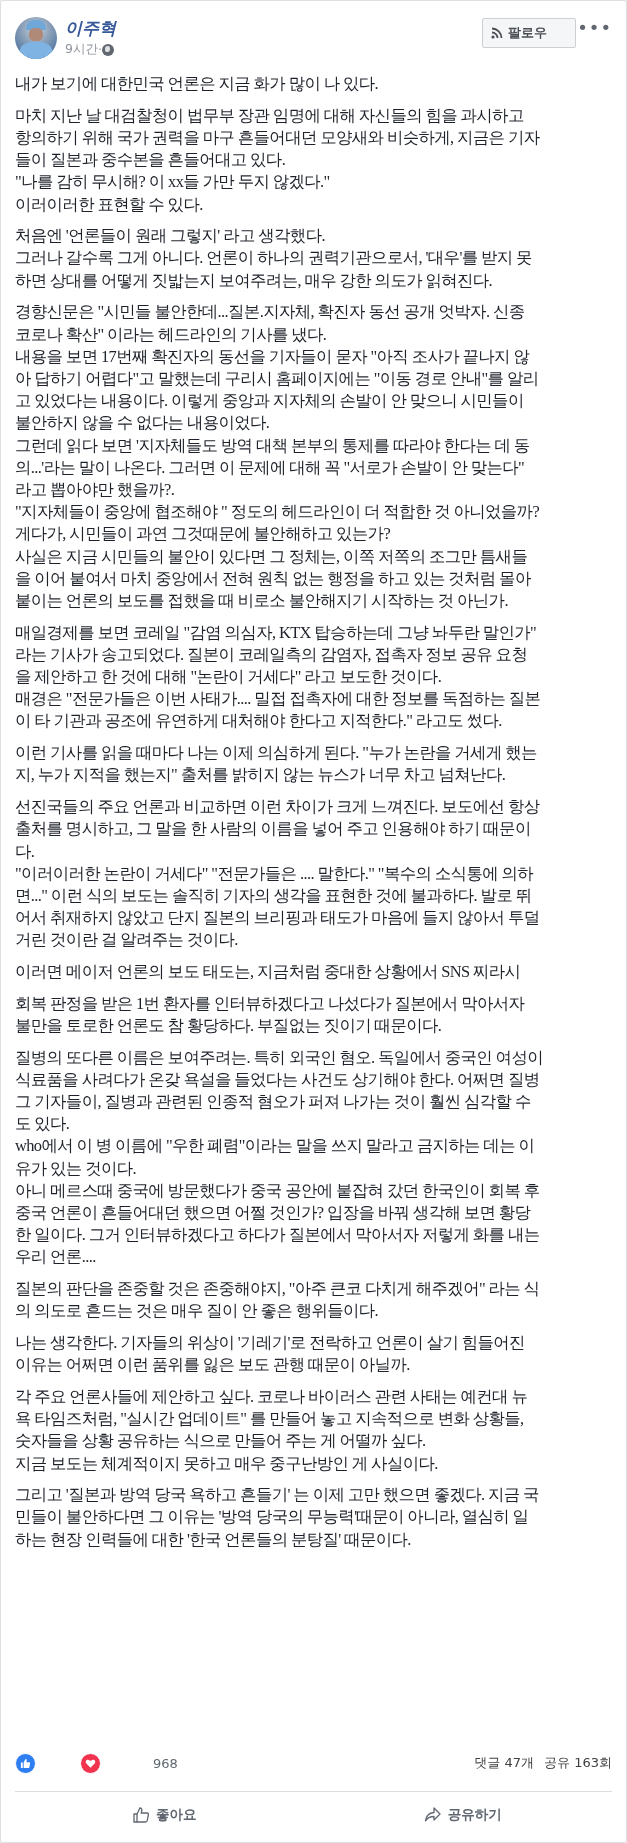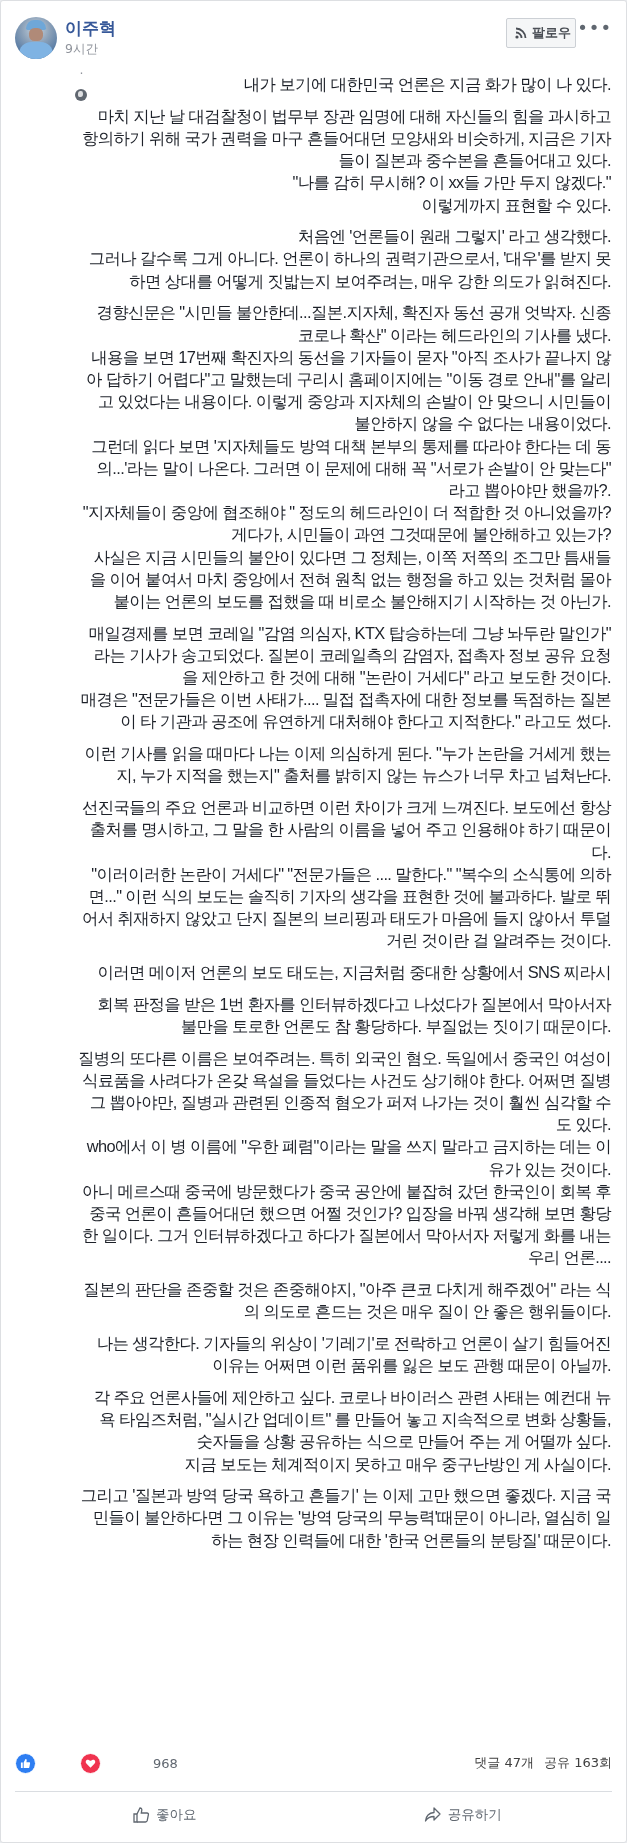--- a/index.html
+++ b/index.html
@@ -13,50 +13,51 @@
     position: absolute; left: 0; top: 2px; width: 42px; height: 42px; border-radius: 50%;
     background: radial-gradient(circle at 50% 30%, #c9d4de 0%, #8aa0b8 40%, #5d7fa6 70%, #3f5f86 100%);
     overflow: hidden;
   }
   .avatar .cap { position:absolute; left:11px; top:3px; width:20px; height:10px; border-radius:10px 10px 2px 2px; background:#6fa7d8; }
   .avatar .face { position:absolute; left:14px; top:11px; width:14px; height:13px; border-radius:40%; background:#b08a78; }
   .avatar .body { position:absolute; left:4px; top:25px; width:34px; height:22px; border-radius:12px 12px 0 0; background:#7fb3e3; }
   .name {
     position: absolute; left: 50px; top: 2px; font-size: 17px; font-weight: bold; color: #365899;
     font-family: "DejaVu Sans", sans-serif;
-  }
-  .meta { position: absolute; left: 50px; top: 26px; font-size: 12.5px; color: #90949c; display:flex; align-items:center; gap:8px;flex-direction:column; }
+    font-style: italic;
+  }
+  .meta { position: absolute; left: 50px; top: 26px; font-size: 12.5px; color: #90949c; display:flex; align-items:center; gap:0; }
   .globe { width: 12px; height: 12px; border-radius: 50%; background: #606770; position: relative; display:inline-block; }
   .globe::after { content:""; position:absolute; left:3px; top:2px; width:5px; height:6px; border-radius:50% 40% 50% 30%; background:#fff; opacity:.8; }
   .follow-btn {
-    position: absolute; right: 38px; top: 3px; height: 28px; padding: 0 4px 0 8px;
+    position: absolute; right: 38px; top: 3px; height: 28px; padding: 0 28px 0 8px;
     border: 1px solid #ccd0d5; border-radius: 2px; background: #f5f6f7;
     display: flex; align-items: center; gap: 5px; font-size: 13px; color: #4b4f56; font-weight: bold;
   }
   .rss { width: 12px; height: 12px; position: relative; display:inline-block; }
   .rss svg { width: 12px; height: 12px; display:block; }
   .more { position: absolute; right: 2px; top: 8px; font-size: 18px; color: #606770; letter-spacing: 1px; line-height: 10px; }
   .body-text {
     position: absolute; left: 14px; top: 72px; width: 596px;
     font-size: 16.4px; line-height: 22.2px; color: #1d2129;
-    font-family: Liberation Sans, sans-serif; letter-spacing: -0.6px; text-align: right;
+    font-family: Liberation Serif, serif; letter-spacing: -0.6px;
   }
   .para { margin: 0 0 9.5px 0; }
   .line { display: block; white-space: nowrap; }
   .stats { position: absolute; left: 14px; right: 14px; top: 1748px; height: 28px; display: flex; align-items: center; }
   .reactions { display: flex; align-items: center; gap: 48px; }
   .react { width: 19px; height: 19px; border-radius: 50%; display:flex; align-items:center; justify-content:center; border: 1.5px solid #fff; }
   .react.like { background: #2e7ef2; }
   .react.love { background: #f0334f; margin-left: -4px; }
   .react svg { width: 11px; height: 11px; display:block; }
   .react-count { margin-left: 4px; font-size: 13px; color: #606770; }
   .stats-right { margin-left: auto; font-size: 13px; color: #404040; display:flex; gap: 10px; }
   .divider { position: absolute; left: 14px; right: 14px; top: 1790px; height: 1px; background: #dadde1; }
   .actions { position: absolute; left: 14px; right: 14px; top: 1792px; height: 44px; display: flex; }
-  .action { flex: 1; display: flex; align-items: center; justify-content: center; gap: 6px; font-size: 13.5px; color: #606770; font-weight: normal; }
+  .action { flex: 1; display: flex; align-items: center; justify-content: center; gap: 6px; font-size: 13.5px; color: #606770; font-weight: bold; }
   .action svg { width: 18px; height: 18px; display:block; }
 </style>
 </head>
 <body>
 
 <div class="card">
 
   <div class="header">
     <div class="avatar">
       <div class="cap"></div>
@@ -84,21 +85,21 @@
 
   <div class="body-text" id="body-text">
       <div class="para">
         <span class="line">내가 보기에 대한민국 언론은 지금 화가 많이 나 있다.</span>
       </div>
       <div class="para">
         <span class="line">마치 지난 날 대검찰청이 법무부 장관 임명에 대해 자신들의 힘을 과시하고</span>
         <span class="line">항의하기 위해 국가 권력을 마구 흔들어대던 모양새와 비슷하게, 지금은 기자</span>
         <span class="line">들이 질본과 중수본을 흔들어대고 있다.</span>
         <span class="line">"나를 감히 무시해? 이 xx들 가만 두지 않겠다."</span>
-        <span class="line">이렇게까지 표현할 수 있다.</span>
+        <span class="line">이러이러한 표현할 수 있다.</span>
       </div>
       <div class="para">
         <span class="line">처음엔 '언론들이 원래 그렇지' 라고 생각했다.</span>
         <span class="line">그러나 갈수록 그게 아니다. 언론이 하나의 권력기관으로서, '대우'를 받지 못</span>
         <span class="line">하면 상대를 어떻게 짓밟는지 보여주려는, 매우 강한 의도가 읽혀진다.</span>
       </div>
       <div class="para">
         <span class="line">경향신문은 "시민들 불안한데...질본.지자체, 확진자 동선 공개 엇박자. 신종</span>
         <span class="line">코로나 확산" 이라는 헤드라인의 기사를 냈다.</span>
         <span class="line">내용을 보면 17번째 확진자의 동선을 기자들이 묻자 "아직 조사가 끝나지 않</span>
@@ -137,21 +138,21 @@
       <div class="para">
         <span class="line">이러면 메이저 언론의 보도 태도는, 지금처럼 중대한 상황에서 SNS 찌라시</span>
       </div>
       <div class="para">
         <span class="line">회복 판정을 받은 1번 환자를 인터뷰하겠다고 나섰다가 질본에서 막아서자</span>
         <span class="line">불만을 토로한 언론도 참 황당하다. 부질없는 짓이기 때문이다.</span>
       </div>
       <div class="para">
         <span class="line">질병의 또다른 이름은 보여주려는. 특히 외국인 혐오. 독일에서 중국인 여성이</span>
         <span class="line">식료품을 사려다가 온갖 욕설을 들었다는 사건도 상기해야 한다. 어쩌면 질병</span>
-        <span class="line">그 뽑아야만, 질병과 관련된 인종적 혐오가 퍼져 나가는 것이 훨씬 심각할 수</span>
+        <span class="line">그 기자들이, 질병과 관련된 인종적 혐오가 퍼져 나가는 것이 훨씬 심각할 수</span>
         <span class="line">도 있다.</span>
         <span class="line">who에서 이 병 이름에 "우한 폐렴"이라는 말을 쓰지 말라고 금지하는 데는 이</span>
         <span class="line">유가 있는 것이다.</span>
         <span class="line">아니 메르스때 중국에 방문했다가 중국 공안에 붙잡혀 갔던 한국인이 회복 후</span>
         <span class="line">중국 언론이 흔들어대던 했으면 어쩔 것인가? 입장을 바꿔 생각해 보면 황당</span>
         <span class="line">한 일이다. 그거 인터뷰하겠다고 하다가 질본에서 막아서자 저렇게 화를 내는</span>
         <span class="line">우리 언론....</span>
       </div>
       <div class="para">
         <span class="line">질본의 판단을 존중할 것은 존중해야지, "아주 큰코 다치게 해주겠어" 라는 식</span>

